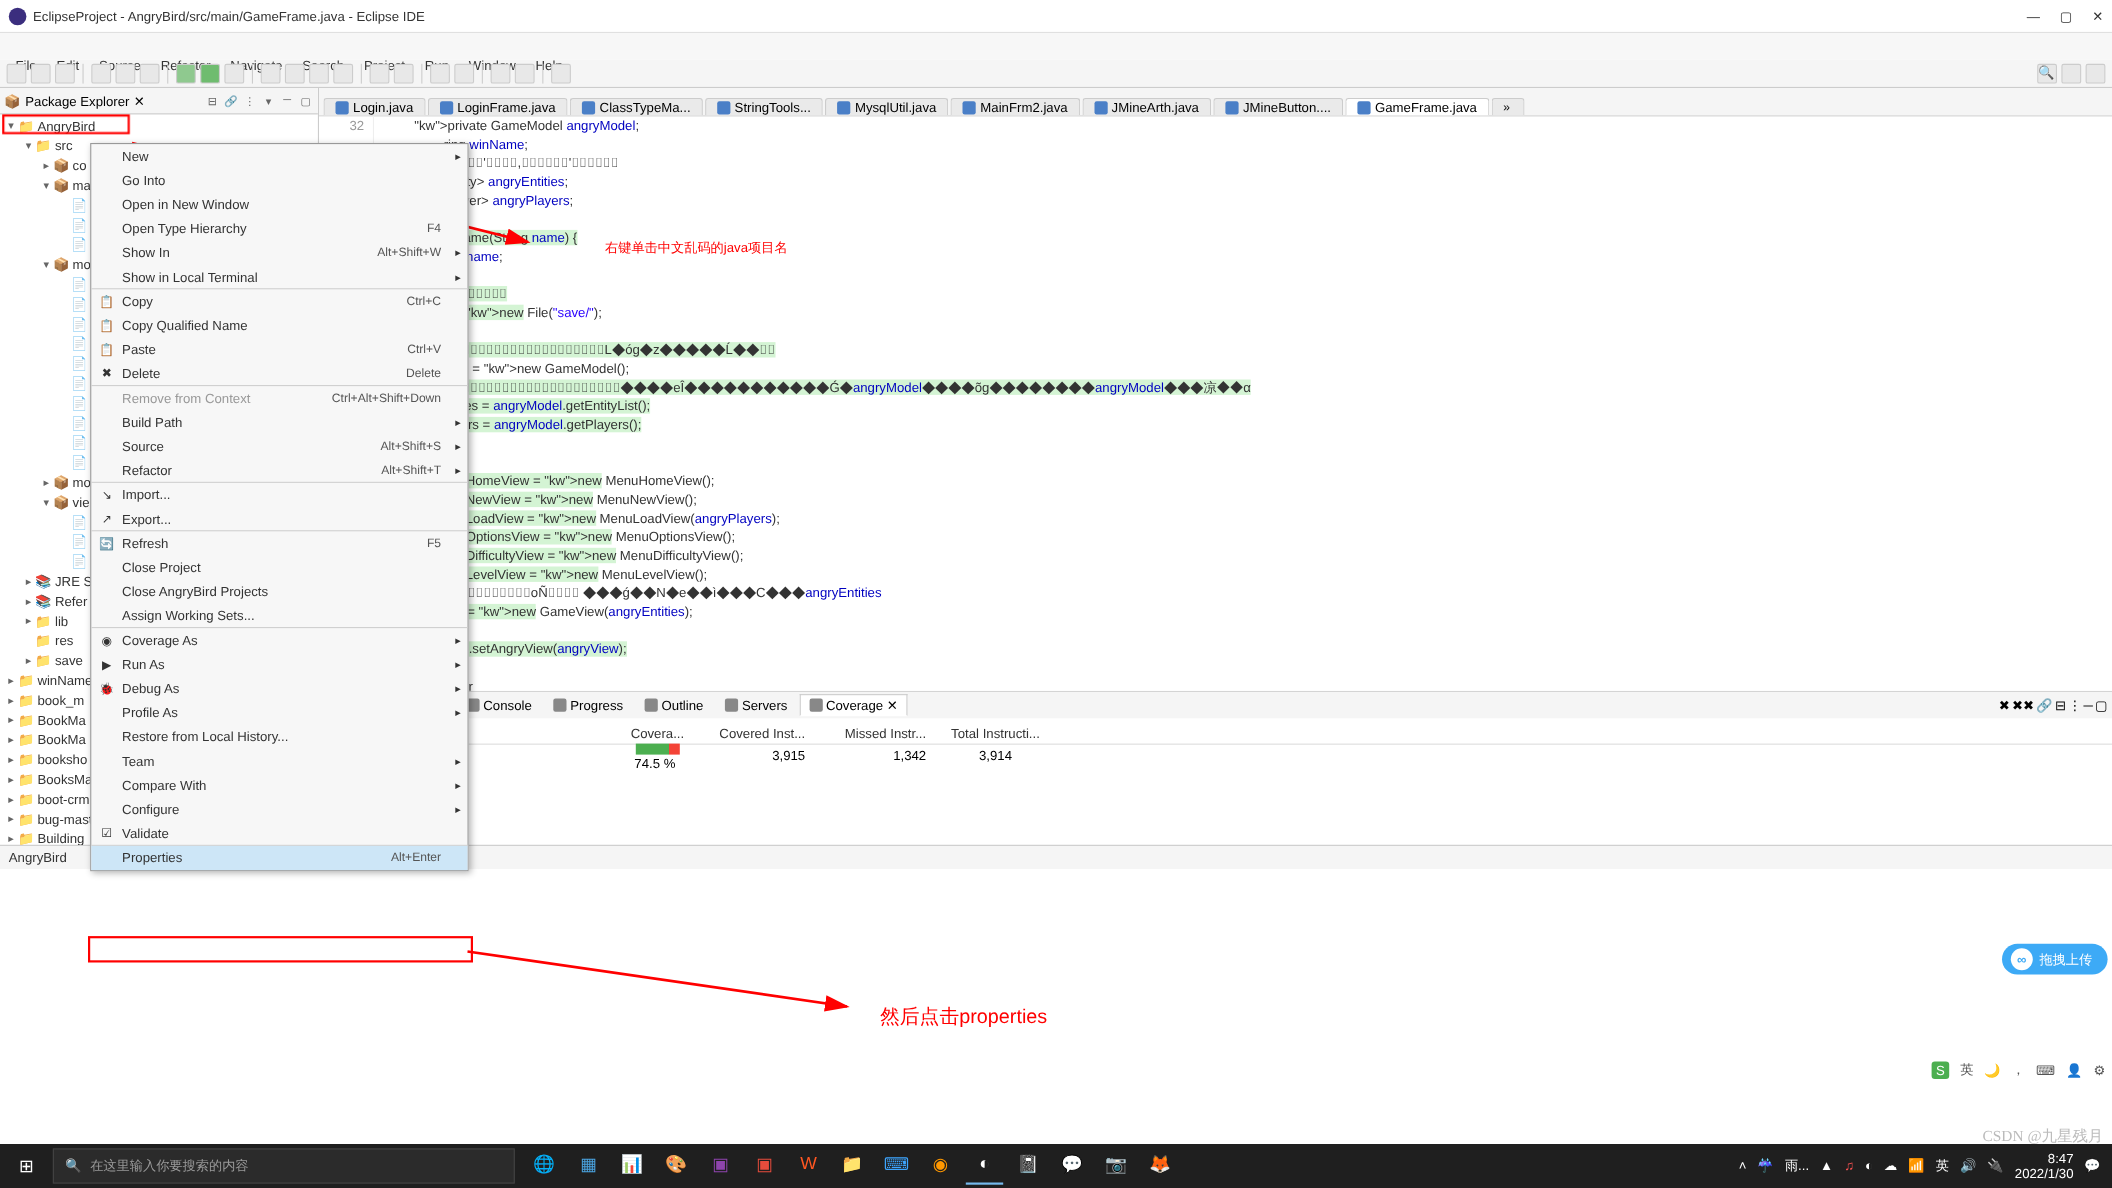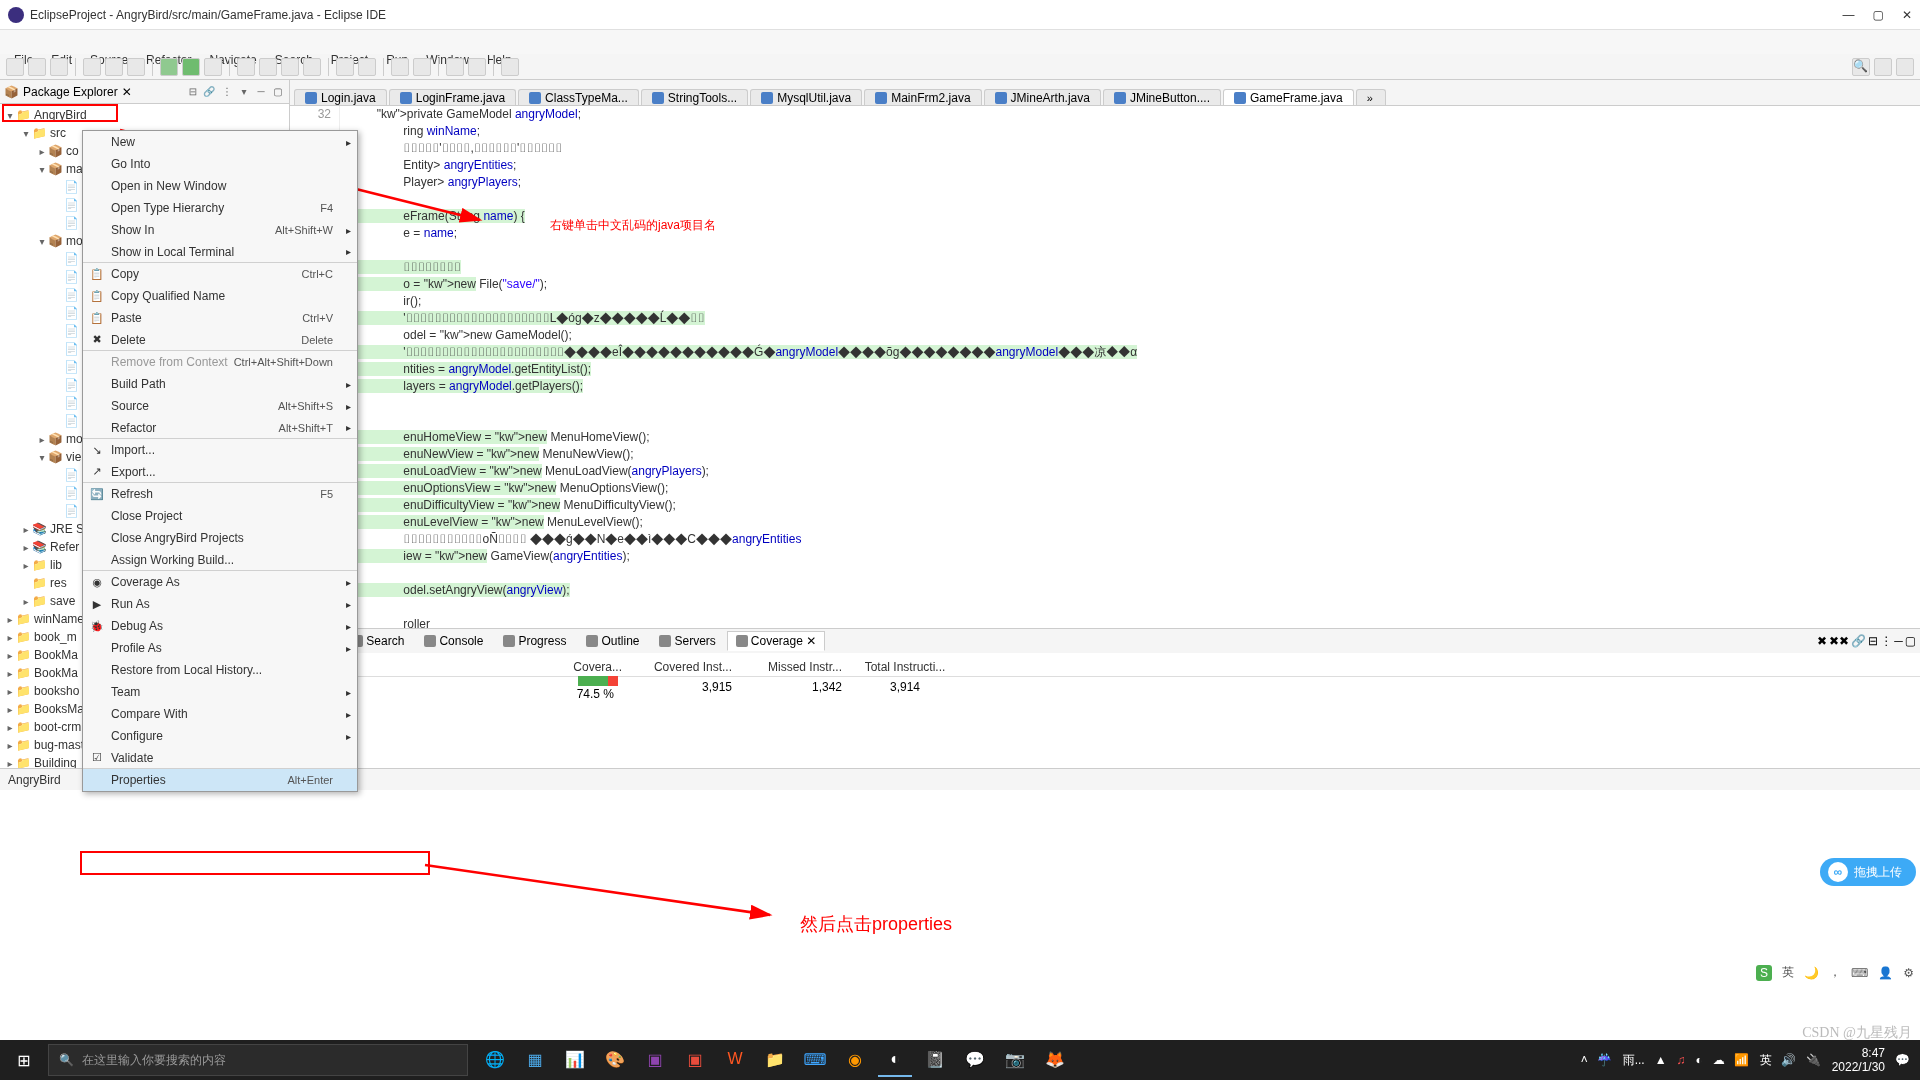--- a/index.html
+++ b/index.html
@@ -43,21 +43,21 @@
 .covtable { flex: 1; padding: 4px 0; font-size: 11px; }
 .covhead { display: flex; border-bottom: 1px solid #ddd; height: 20px; align-items: center; color: #333; }
 .covhead span, .covrow span { padding: 0 8px; }
 .covrow { display: flex; height: 20px; align-items: center; }
 .c-elem { width: 260px; }
 .c-cov { width: 80px; text-align: right; }
 .c-ci { width: 110px; text-align: right; }
 .c-mi { width: 110px; text-align: right; }
 .c-ti { width: 110px; text-align: center; }
 .covbar { width: 40px; height: 10px; display: inline-block; background: linear-gradient(to right, #4caf50 0%, #4caf50 74.5%, #f44336 74.5%, #f44336 100%); vertical-align: middle; margin-right: 4px; }
-.contextmenu { position: absolute; left: 82px; top: 130px; width: 276px; background: #f7f7f7; border: 1px solid #999; box-shadow: 2px 2px 6px rgba(0,0,0,0.3); z-index: 200; }
+.contextmenu { position: absolute; left: 82px; top: 130px; width: 344px; background: #f7f7f7; border: 1px solid #999; box-shadow: 2px 2px 6px rgba(0,0,0,0.3); z-index: 200; }
 .cmitem { height: 22px; display: flex; align-items: center; padding: 0 24px 0 28px; position: relative; color: #333; font-size: 12px; }
 .cmitem.sep-after { border-bottom: 1px solid #d0d0d0; }
 .cmitem.disabled { color: #999; }
 .cmitem .kbd { margin-left: auto; color: #555; font-size: 11px; }
 .cmitem .arr { position: absolute; right: 6px; font-size: 10px; color: #333; }
 .cmitem .cic { position: absolute; left: 6px; width: 16px; height: 16px; display: inline-flex; align-items: center; justify-content: center; font-size: 11px; }
 .cmitem.highlight { background: #cde6f7; }
 .prop-hilite { position: absolute; left: 80px; top: 851px; width: 350px; height: 24px; border: 2px solid #ff0000; pointer-events: none; z-index: 201; }
 .statusbar { height: 22px; background: #f5f5f5; border-top: 1px solid #ccc; display: flex; align-items: center; padding: 0 8px; font-size: 11px; color: #333; }
 .annot1 { position: absolute; left: 550px; top: 217px; color: #ff0000; font-size: 12px; font-family: "Microsoft YaHei", sans-serif; z-index: 150; pointer-events: none; }
@@ -570,21 +570,21 @@
       <span>Refresh</span>
       <span class="kbd">F5</span>
     </div>
     <div class="cmitem">
       <span>Close Project</span>
     </div>
     <div class="cmitem">
       <span>Close AngryBird Projects</span>
     </div>
     <div class="cmitem sep-after">
-      <span>Assign Working Build...</span>
+      <span>Assign Working Sets...</span>
     </div>
     <div class="cmitem">
       <span class="cic">◉</span>
       <span>Coverage As</span>
       <span class="arr">▸</span>
     </div>
     <div class="cmitem">
       <span class="cic">▶</span>
       <span>Run As</span>
       <span class="arr">▸</span>

